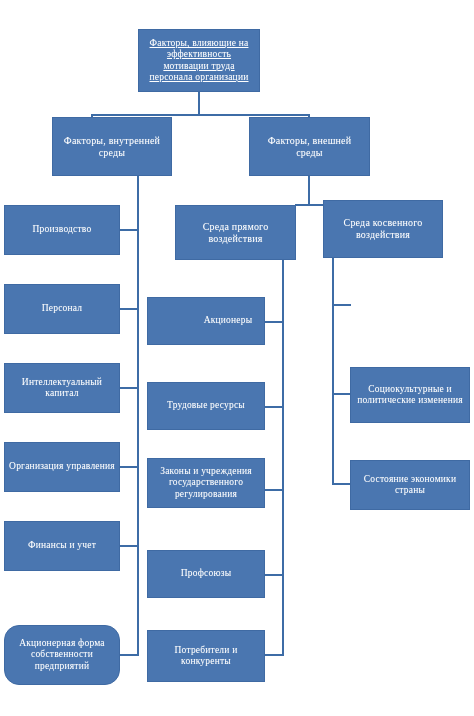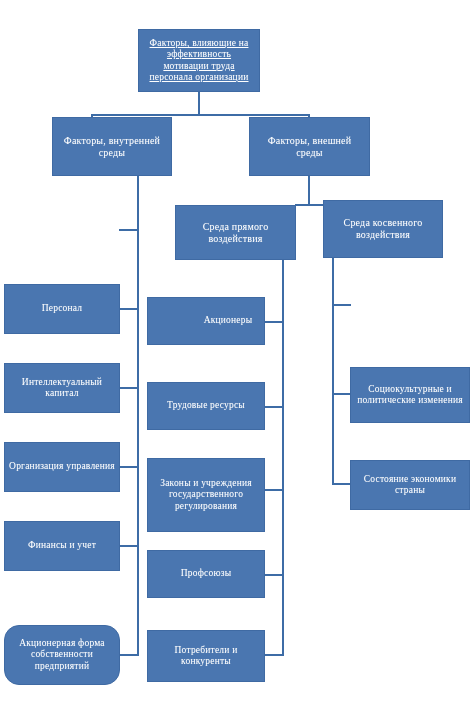--- a/index.html
+++ b/index.html
@@ -70,20 +70,23 @@
 
   <div class="conn conn-v" style="left:137px; top:176px; width:2px; height:480px;"></div>
 
   <div class="conn conn-h" style="left:119px; top:229px; width:19px; height:2px;"></div>
   <div class="conn conn-h" style="left:119px; top:308px; width:19px; height:2px;"></div>
   <div class="conn conn-h" style="left:119px; top:387px; width:19px; height:2px;"></div>
   <div class="conn conn-h" style="left:119px; top:466px; width:19px; height:2px;"></div>
   <div class="conn conn-h" style="left:119px; top:545px; width:19px; height:2px;"></div>
   <div class="conn conn-h" style="left:119px; top:654px; width:19px; height:2px;"></div>
 
+  <div class="node n-leaf" style="left:4px; top:205px; width:116px; height:50px;">
+    <span>Производство</span>
+  </div>
   <div class="node n-leaf" style="left:4px; top:284px; width:116px; height:50px;">
     <span>Персонал</span>
   </div>
   <div class="node n-leaf" style="left:4px; top:442px; width:116px; height:50px;">
     <span>Организация управления</span>
   </div>
   <div class="node n-leaf" style="left:4px; top:363px; width:116px; height:50px;">
     <span>Интеллектуальный капитал</span>
   </div>
   <div class="node n-leaf" style="left:4px; top:521px; width:116px; height:50px;">
@@ -110,21 +113,21 @@
   <div class="conn conn-h" style="left:264px; top:489px; width:19px; height:2px;"></div>
   <div class="conn conn-h" style="left:264px; top:574px; width:19px; height:2px;"></div>
   <div class="conn conn-h" style="left:264px; top:654px; width:19px; height:2px;"></div>
 
   <div class="node n-leaf" style="left:147px; top:297px; width:118px; height:48px;padding-left:48px;">
     <span>Акционеры</span>
   </div>
   <div class="node n-leaf" style="left:147px; top:382px; width:118px; height:48px;">
     <span>Трудовые ресурсы</span>
   </div>
-  <div class="node n-leaf" style="left:147px; top:458px; width:118px; height:74px;">
+  <div class="node n-leaf" style="left:147px; top:458px; width:118px; height:50px;">
     <span>Законы и  учреждения государственного регулирования</span>
   </div>
   <div class="node n-leaf" style="left:147px; top:550px; width:118px; height:48px;">
     <span>Профсоюзы</span>
   </div>
   <div class="node n-leaf" style="left:147px; top:630px; width:118px; height:52px;">
     <span>Потребители и конкуренты</span>
   </div>
 
   <div class="conn conn-v" style="left:332px; top:258px; width:2px; height:227px;"></div>

